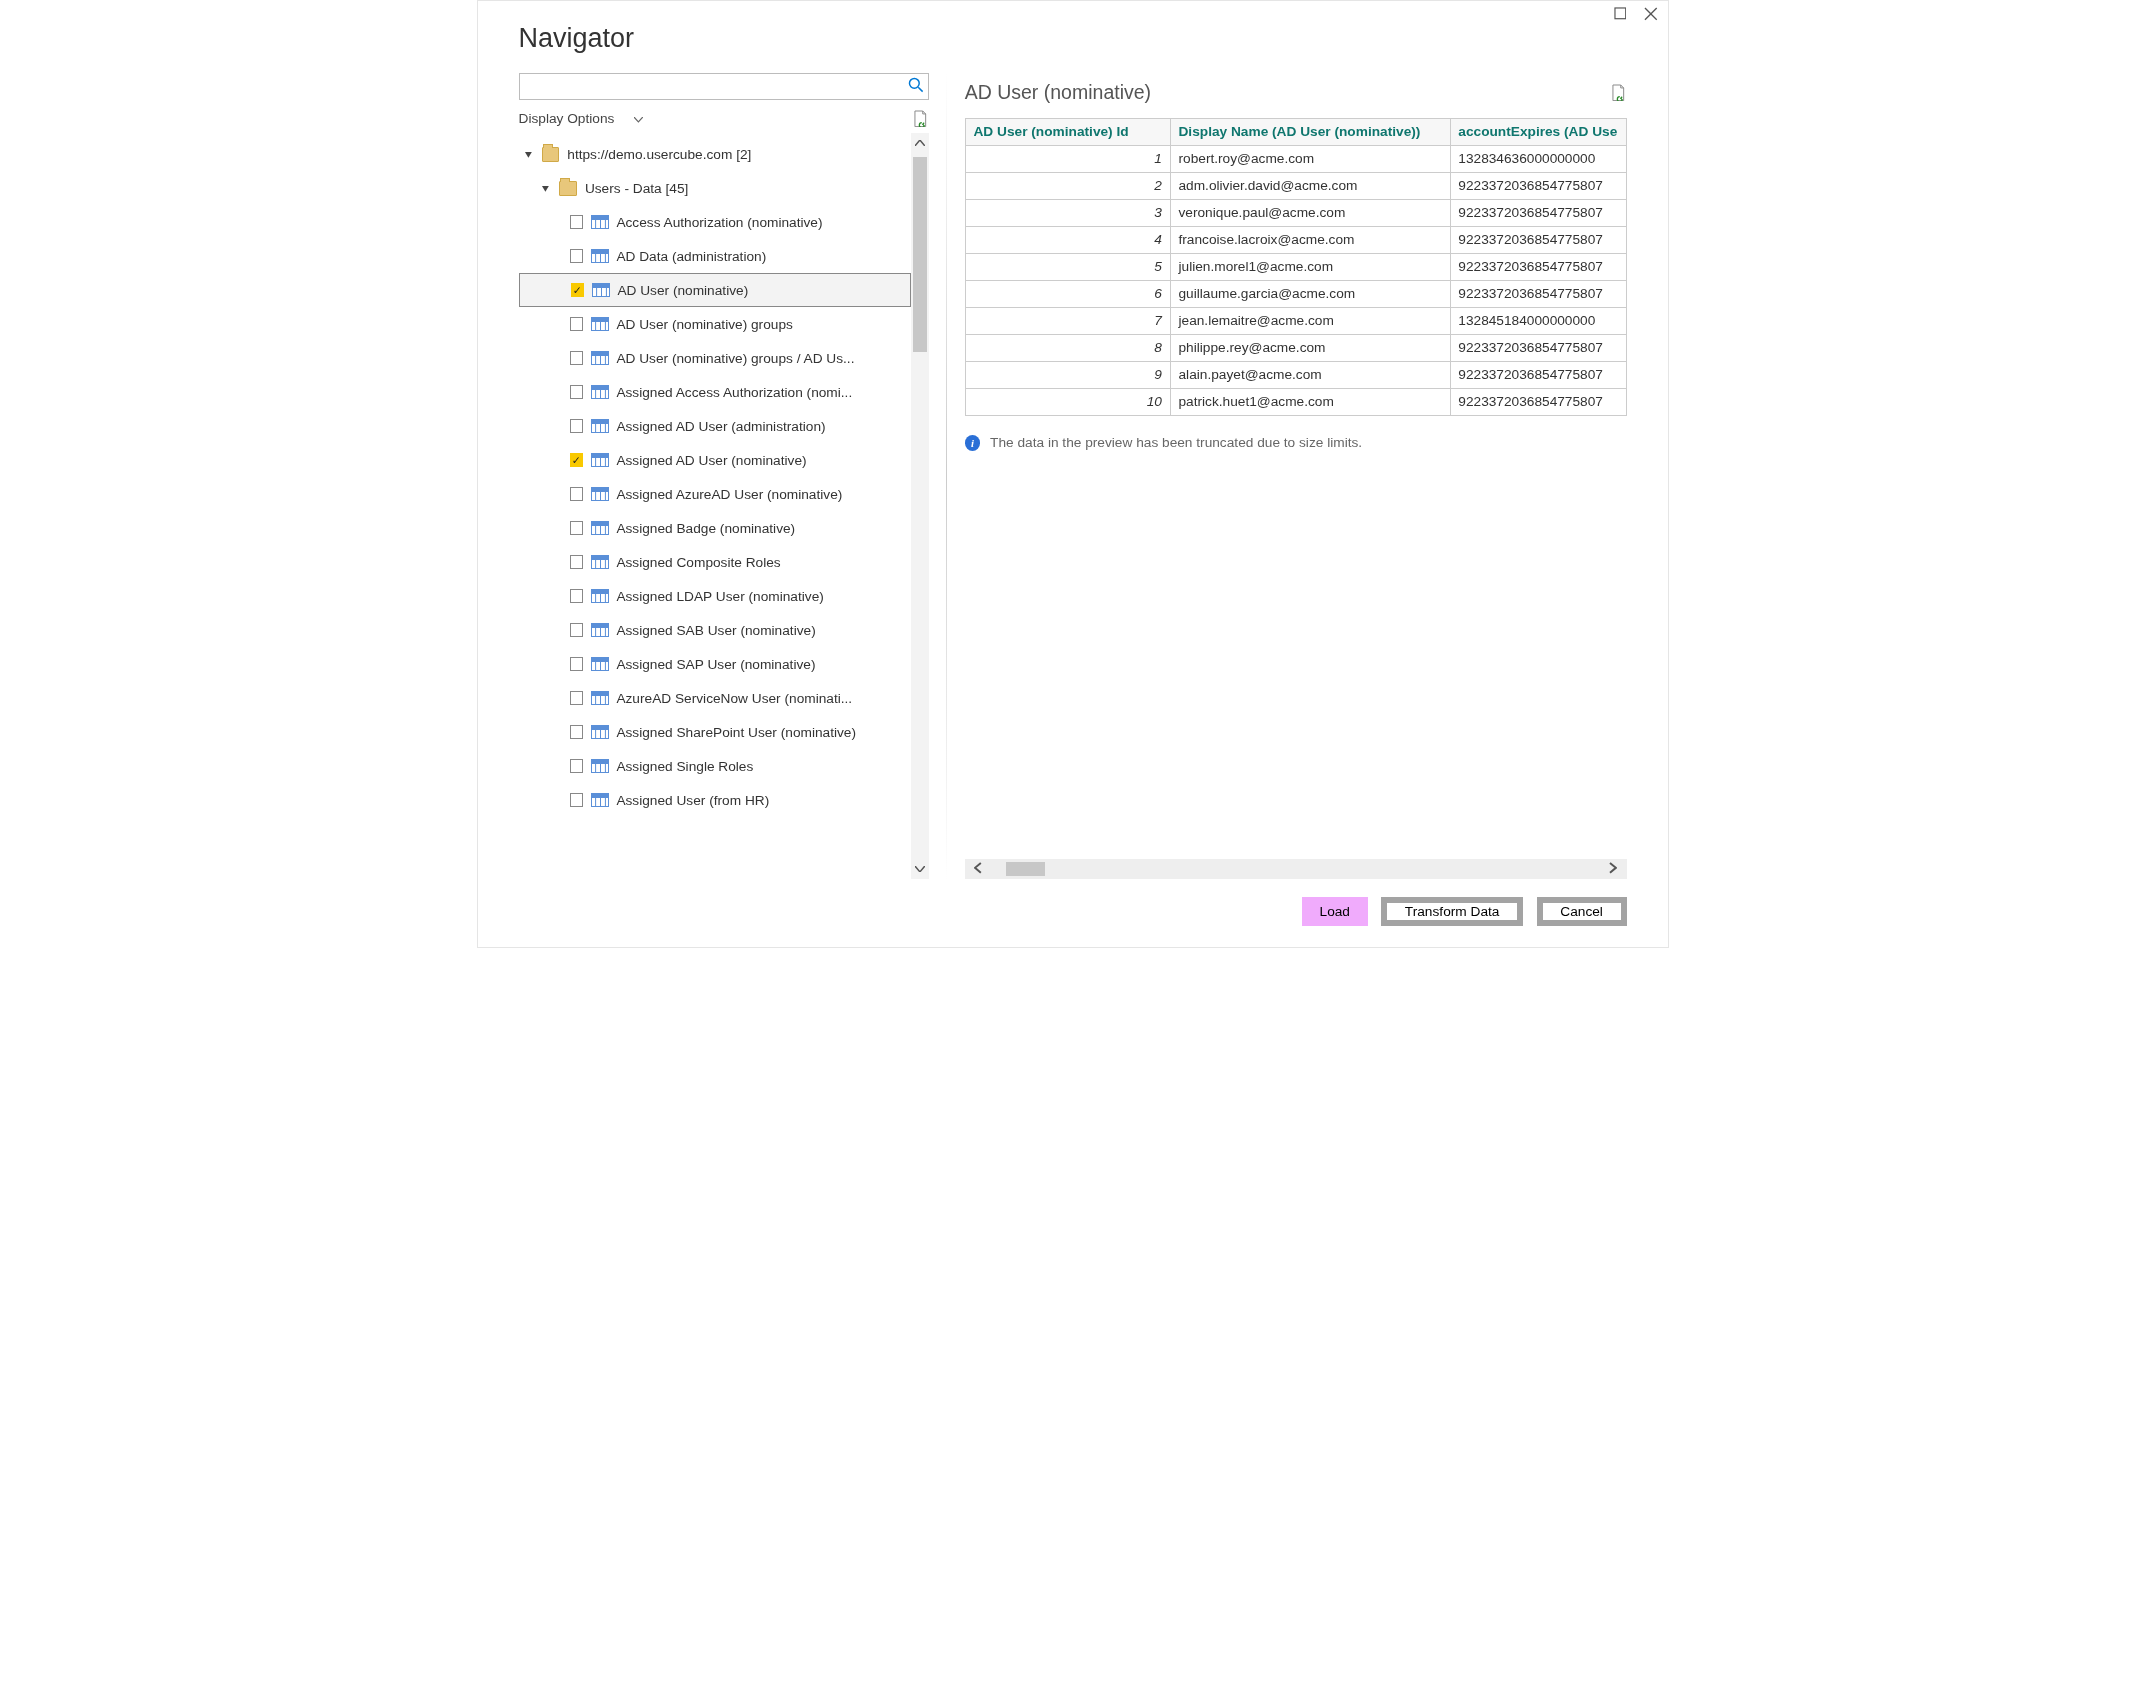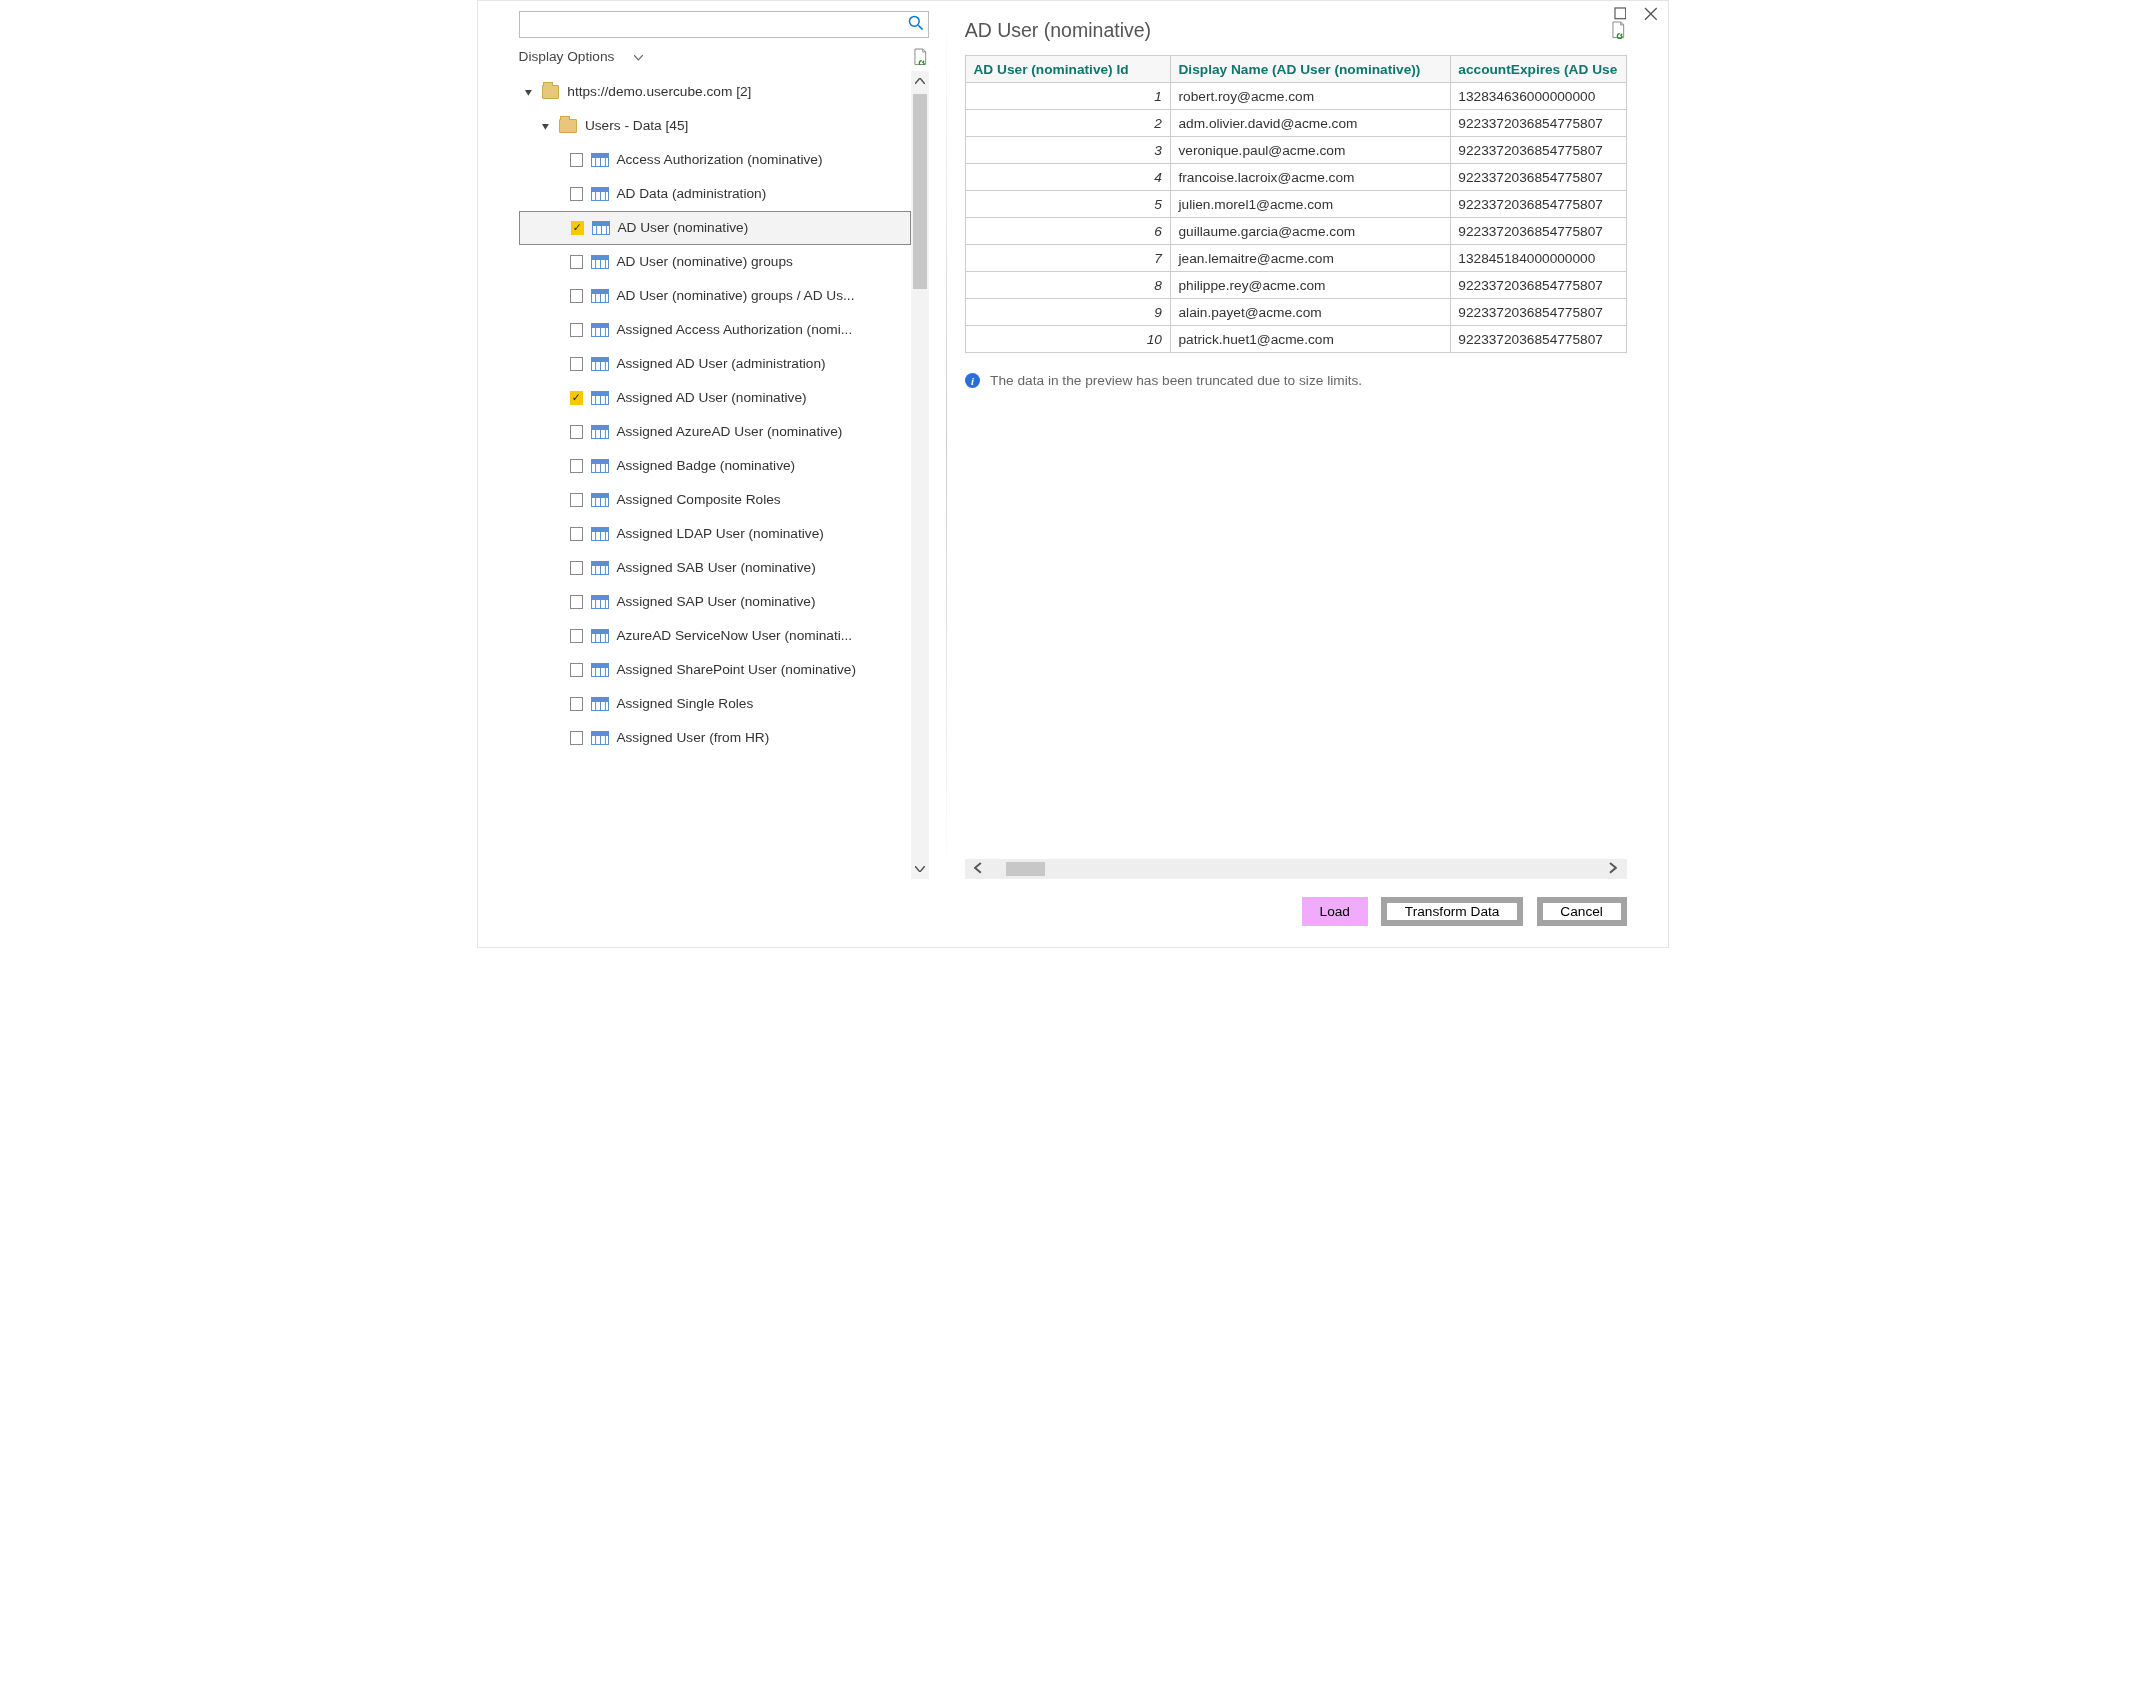--- a/index.html
+++ b/index.html
@@ -304,20 +304,23 @@
         </svg>
     </span>
     <span>
       <svg width="13.7" height="13.7" viewBox="0 0 14 14">
           <line x1="1" y1="1" x2="13" y2="13" stroke="#555" stroke-width="1.3"></line>
           <line x1="13" y1="1" x2="1" y2="13" stroke="#555" stroke-width="1.3"></line>
         </svg>
     </span>
   </div>
 
+  <div class="header-area">
+    <div class="header-title">Navigator</div>
+  </div>
 
   <div class="content">
 
     <div class="left-pane">
 
       <div class="search-box">
         <input type="text" style="">
         <span class="search-icon">
           <svg width="15.6" height="15.6" viewBox="0 0 16 16">
               <circle cx="6.5" cy="6.5" r="5" fill="none" stroke="#0078d4" stroke-width="1.5"></circle>

